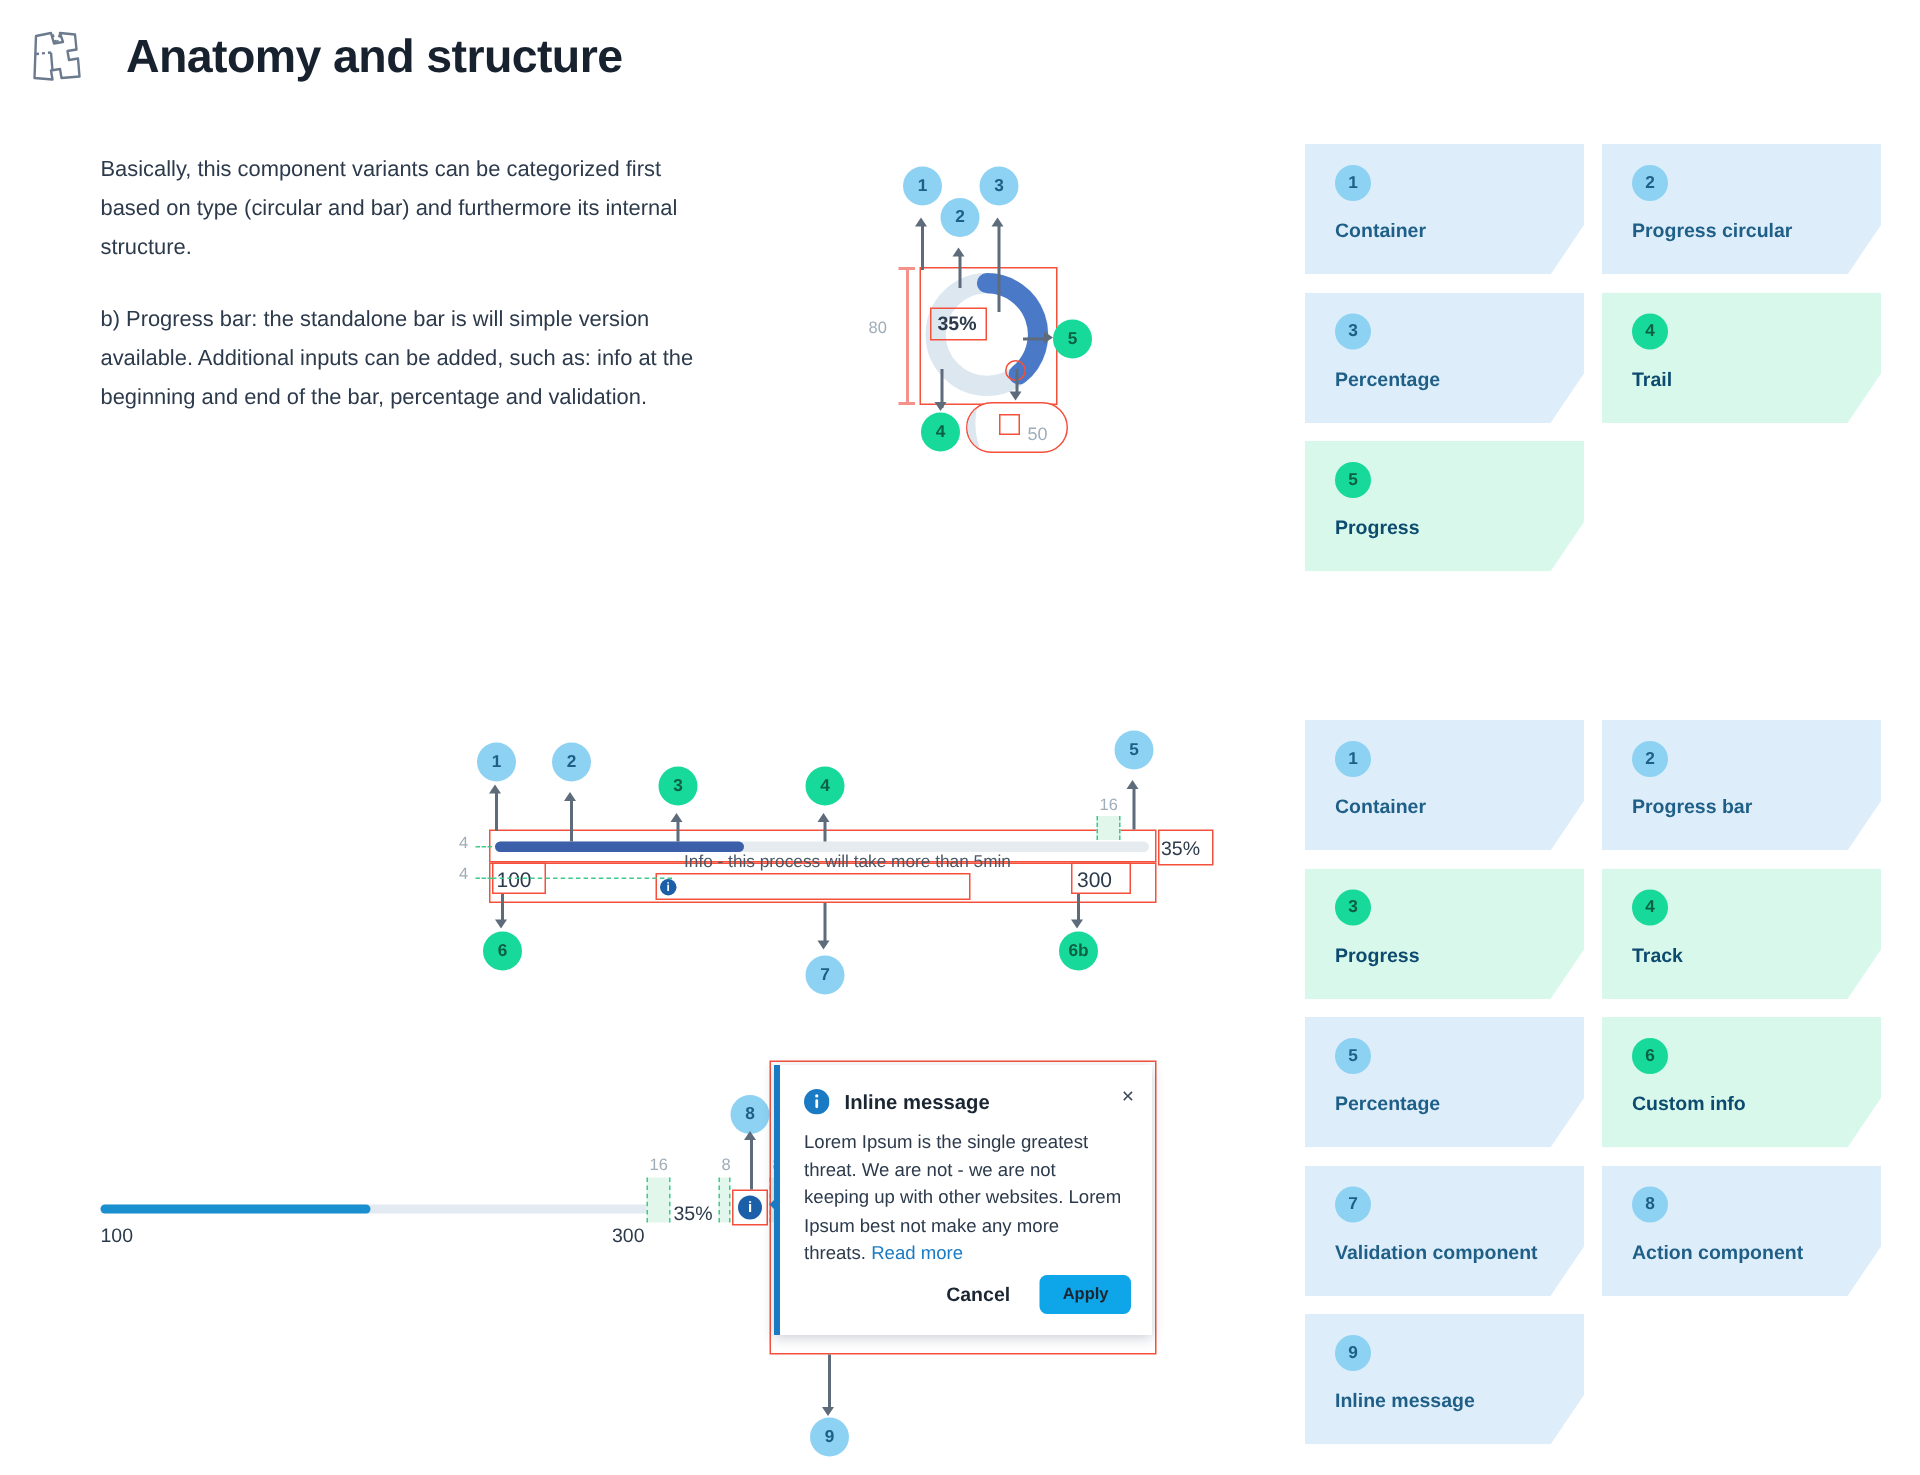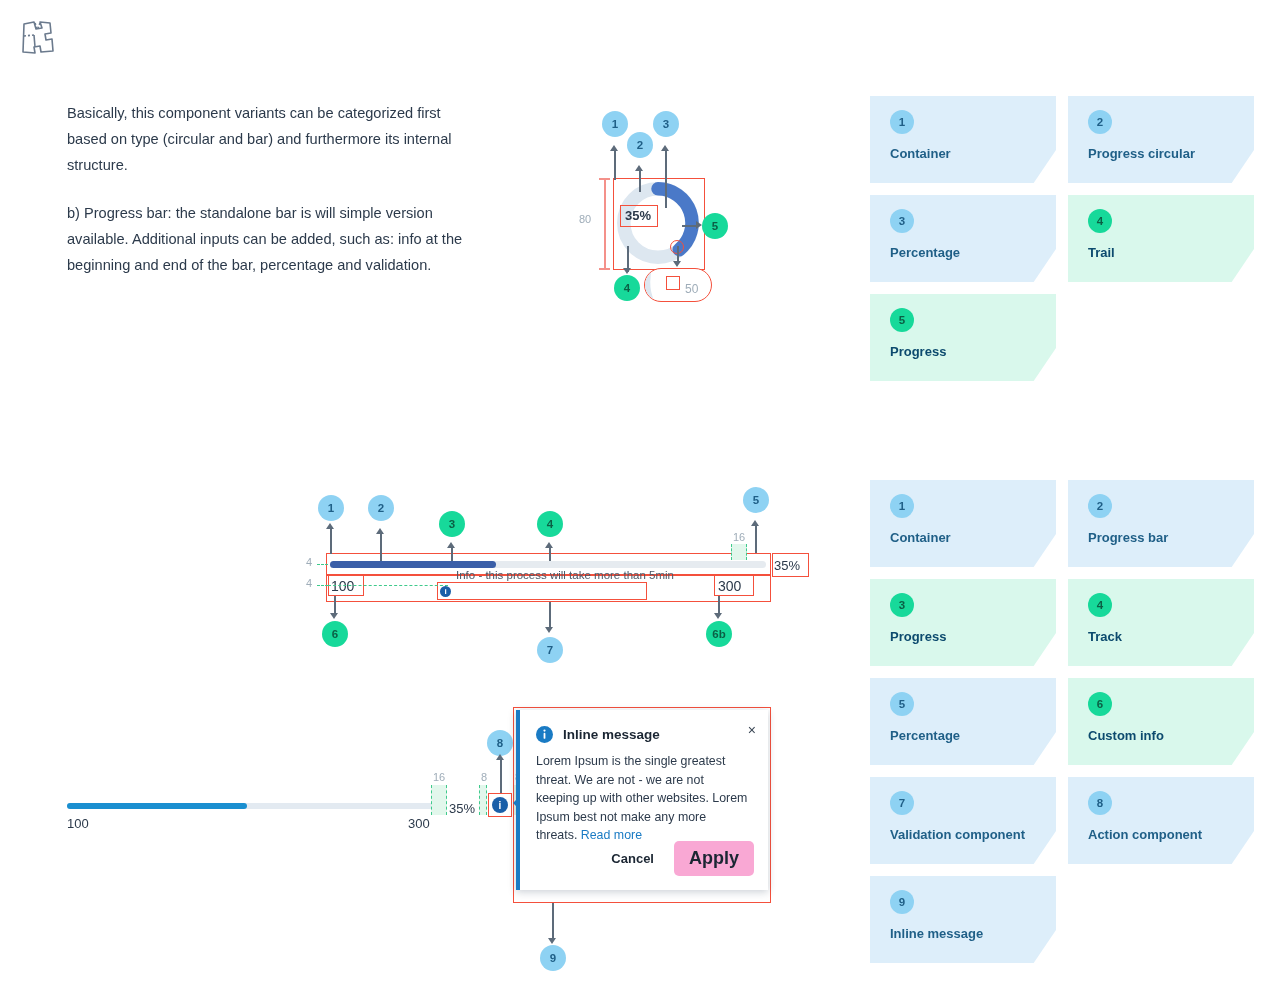--- a/index.html
+++ b/index.html
@@ -94,39 +94,40 @@
     box-shadow:0 2px 8px rgba(20,40,70,.22);
   }
   #im-header { display:flex; align-items:center; gap:10px; padding:16px 14px 0 16px; }
   #im-info-icon { width:17px; height:17px; flex:0 0 17px; }
   #im-title { font-size:13.5px; font-weight:700; color:#1b2633; }
   #im-close { position:absolute; right:12px; top:13px; font-size:14px; color:#3a4654; line-height:1; cursor:pointer; }
   #im-body { padding:9px 18px 0 16px; font-size:12.4px; line-height:18.6px; color:#2c3a4b; }
   #im-readmore { color:#1a7bc4; }
   #im-actions { position:absolute; right:14px; bottom:14px; display:flex; align-items:center; gap:12px; }
   #im-cancel { font-size:13px; font-weight:600; color:#1b2633; padding:6px 8px; cursor:pointer; }
-  #im-apply { font-size:18px; font-weight:600; color:#1b2633; background:#f9a8d4; border-radius:5px; padding:7px 15px; cursor:pointer; }
+  #im-apply { font-size:11px; font-weight:600; color:#1b2633; background:#0ea5e9; border-radius:5px; padding:7px 15px; cursor:pointer; }
   .im-tail { position:absolute; left:-7px; top:86px; width:0; height:0;
     border-top:7px solid transparent; border-bottom:7px solid transparent; border-right:7px solid #1a7bc4; }
 
   .info-dot { border-radius:50%; background:#1a5fa8; display:flex; align-items:center; justify-content:center; color:#fff; font-weight:700; }
 </style>
 </head>
 <body>
 
 <div id="page-header">
   <span id="puzzle-icon">
     <svg viewBox="0 0 40 40" width="40" height="40" fill="none" stroke="#6b7a8d" stroke-width="1.6">
       <path d="M6 6 L16 4 L18 11 L24 10 L22 4 L32 5 L33 15 L27 16 L28 22 L34 21 L35 33 L23 34 L22 28 L16 29 L17 35 L5 34 Z" stroke-linejoin="round"></path>
       <path d="M17 5 L19 10" stroke-dasharray="2 2"></path>
       <path d="M22 5 L20 10" stroke-dasharray="2 2"></path>
       <path d="M6 18 L16 17" stroke-dasharray="2 2"></path>
       <path d="M16 17 L17 29"></path>
     </svg>
   </span>
+  <div id="page-title">Anatomy and structure</div>
 </div>
 
 <div id="description">
   <p>Basically, this component variants can be categorized first based on type (circular and bar) and furthermore its internal structure.</p>
   <p>b) Progress bar: the standalone bar is will simple version available. Additional inputs can be added, such as: info at the beginning and end of the bar, percentage and validation.</p>
 </div>
 
 <div id="circular-diagram">
 
   <div class="red-box" style="left:43px; top:78px; width:92px; height:92px;"></div>

